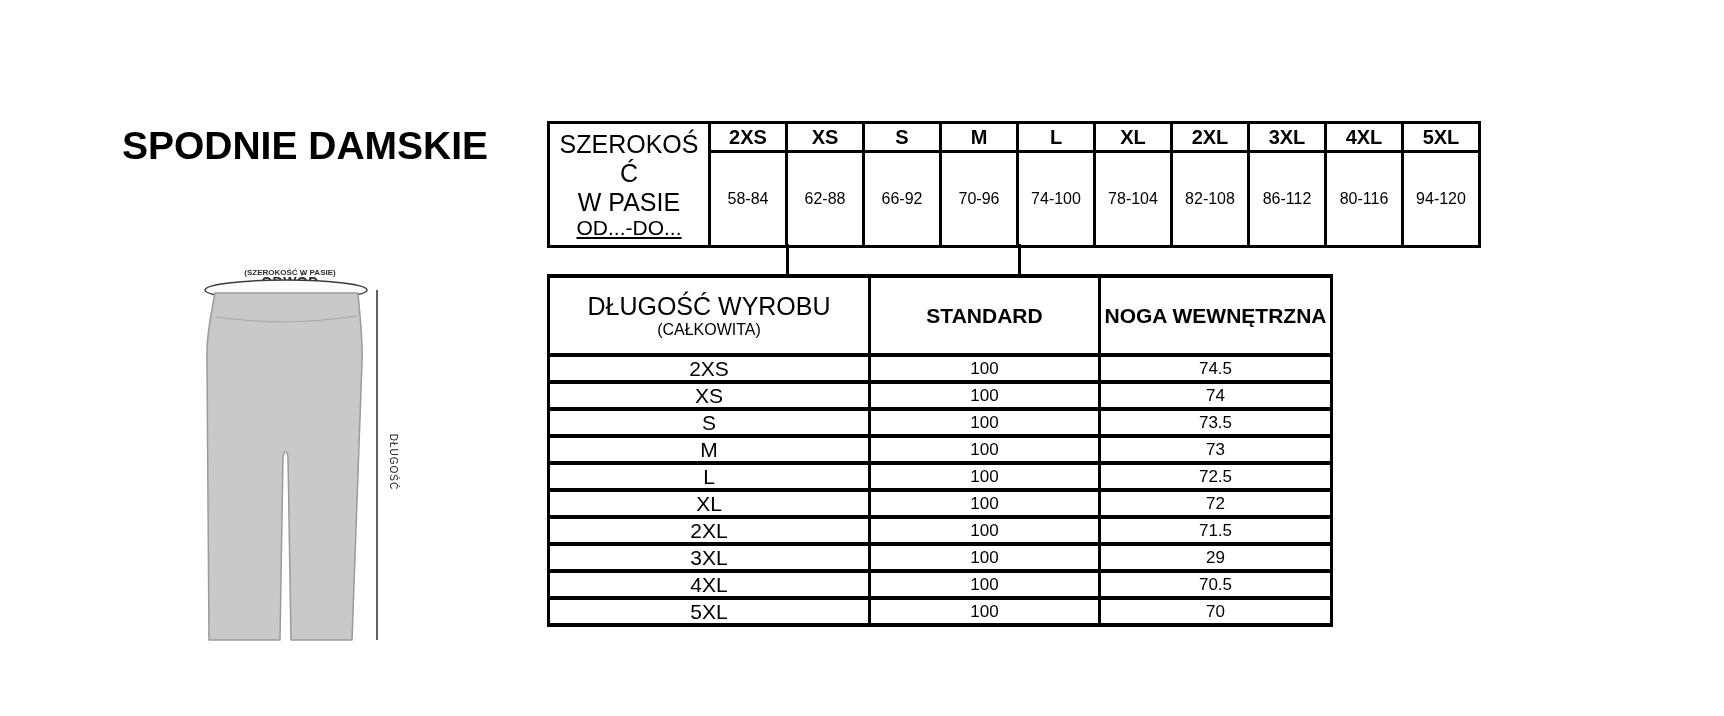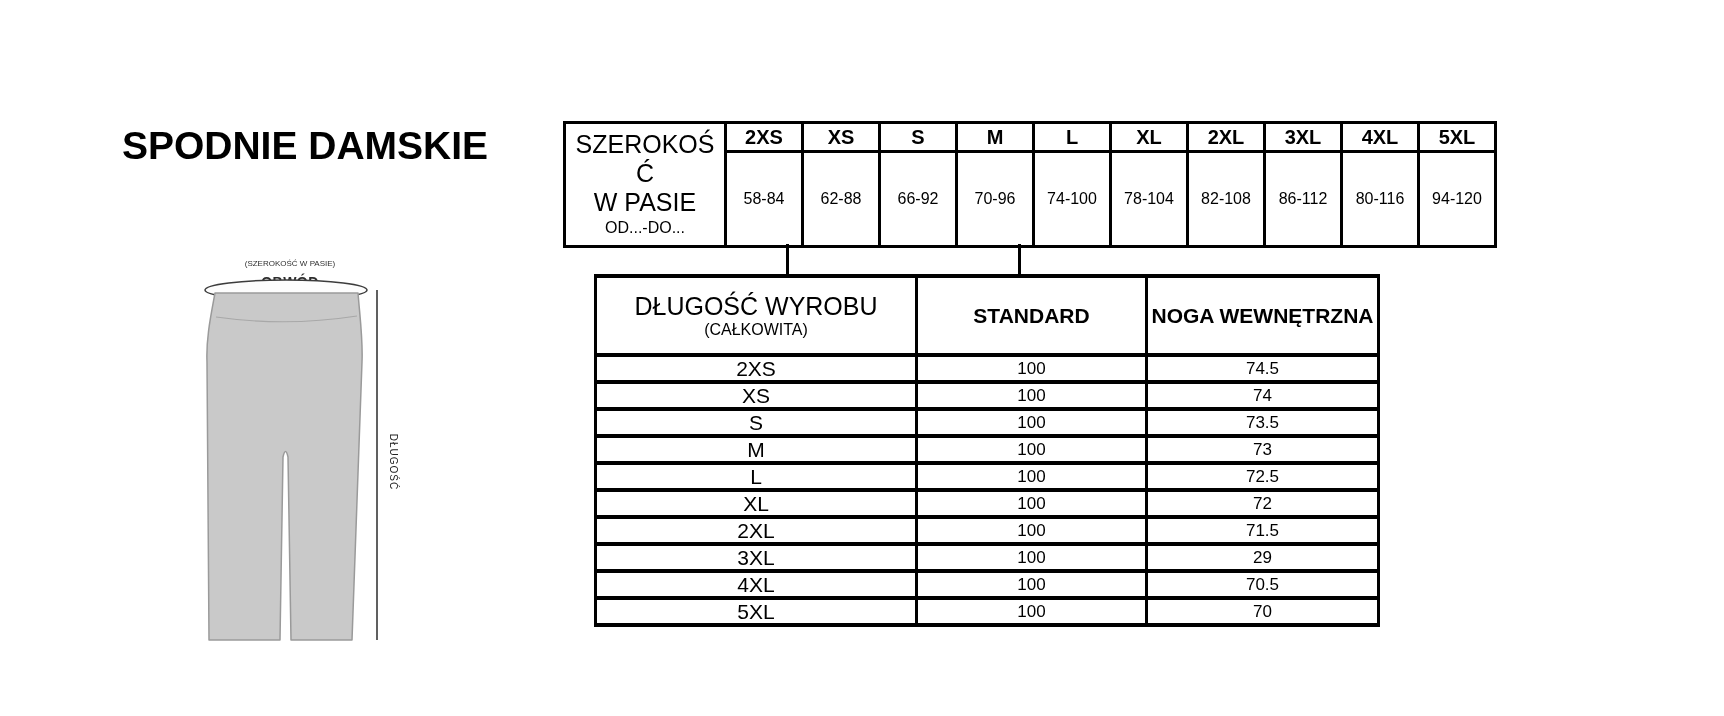--- a/index.html
+++ b/index.html
@@ -14,49 +14,49 @@
   .page-title {
     position:absolute; left:85px; top:122px; width:440px;
     text-align:center; font-weight:bold; font-size:39px; line-height:47px;
   }
   .obwod-label {
     position:absolute; left:170px; top:251px; width:240px;
     text-align:center; font-size:14px; font-weight:bold;
     letter-spacing:0.5px; color:#2e2e2e;margin-top:23px;
   }
   .obwod-sublabel {
-    position:absolute; left:170px; top:259px; width:240px;
-    text-align:center; font-size:8px; font-weight:normal; color:#2e2e2e;
+    position:absolute; left:170px; top:268px; width:240px;
+    text-align:center; font-size:8px; font-weight:bold; color:#2e2e2e;
   }
   .pants-svg { position:absolute; left:170px; top:245px; width:240px; height:420px; }
 
   
   .waist-table {
     position:absolute; left:547px; top:121px;
-    border-collapse:collapse; table-layout:fixed;margin-left:16px;
+    border-collapse:collapse; table-layout:fixed;
   }
   .waist-table td {
     border:3px solid #000; text-align:center; vertical-align:middle; padding:0;
     overflow:hidden;
   }
   .wt-head { font-size:25px; line-height:29px; }
   .wt-head .head-line { display:block; }
-  .wt-head .head-sub { display:block; font-size:16px; line-height:22px; }
+  .wt-head .head-sub { display:block; font-size:21px; line-height:22px;text-decoration:underline; }
   .wt-size  { font-weight:bold; font-size:20px; height:26px; }
   .wt-range { font-size:16px; height:92px; }
 
   
   .connector { position:absolute; top:244px; width:3px; height:33px; background:#000; }
   .connector.c1 { left:786px; }
   .connector.c2 { left:1018px; }
 
   
   .length-table {
     position:absolute; left:547px; top:274px;
-    border-collapse:collapse; table-layout:fixed;margin-left:47px;
+    border-collapse:collapse; table-layout:fixed;
   }
   .length-table td {
     border:3px solid #000; border-top-width:4px; border-bottom-width:4px;
     text-align:center; vertical-align:middle; padding:0; overflow:hidden;
   }
   .lt-head1 { font-size:25px; line-height:28px; height:75px; }
   .lt-head1 .head-sub { display:block; font-size:16px; line-height:19px; }
   .lt-head2 { font-weight:bold; font-size:21px; }
   .lt-size  { font-size:21px; height:23px; line-height:23px; }
   .lt-val   { font-size:17px; }

